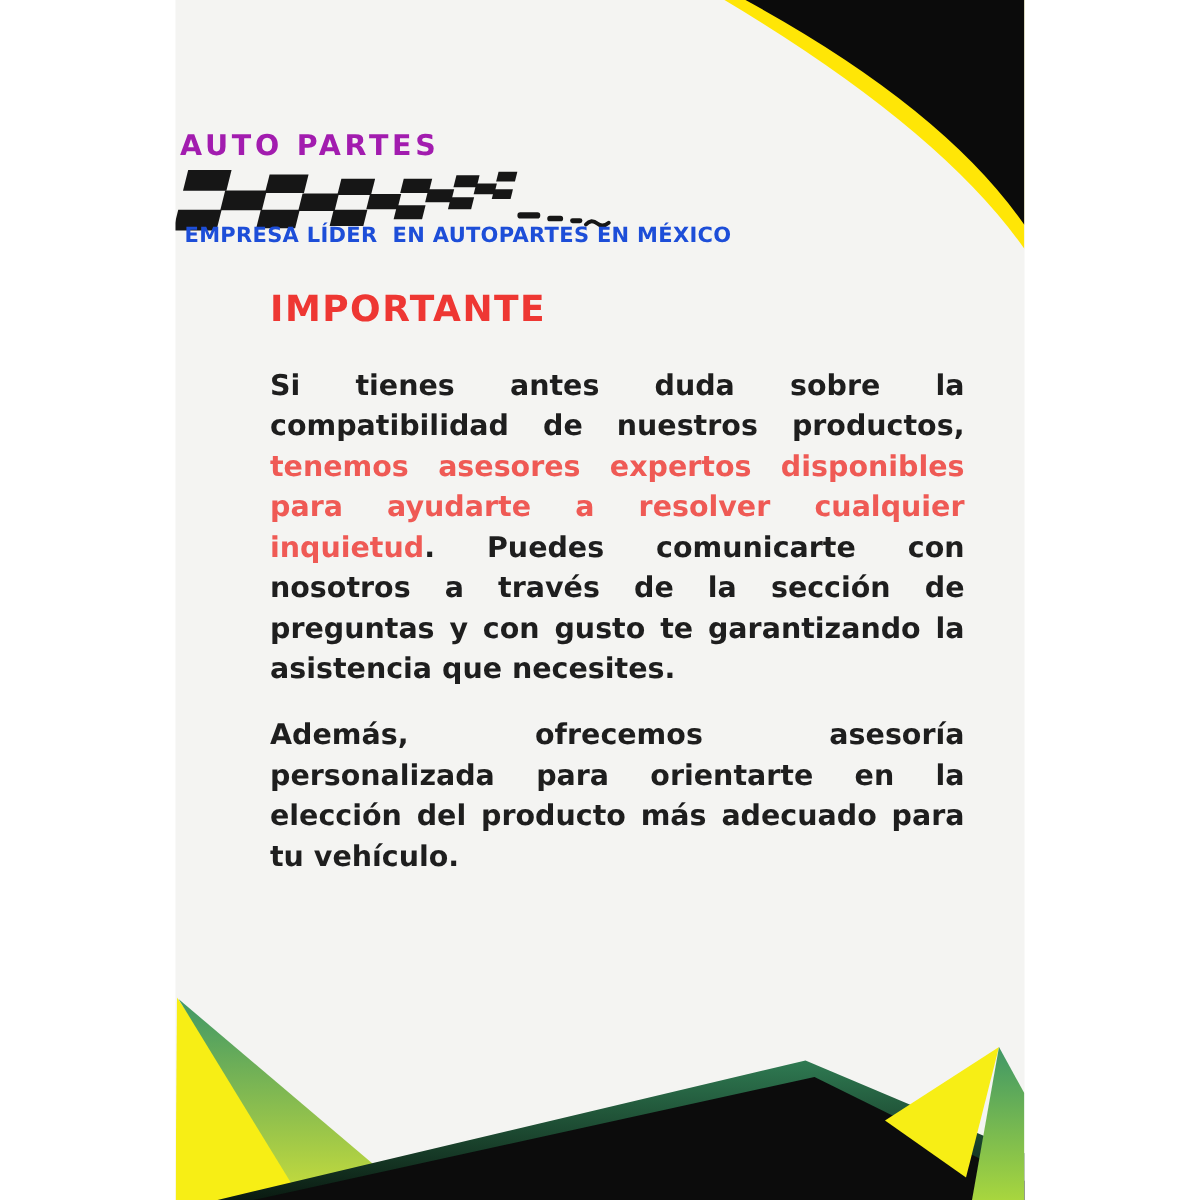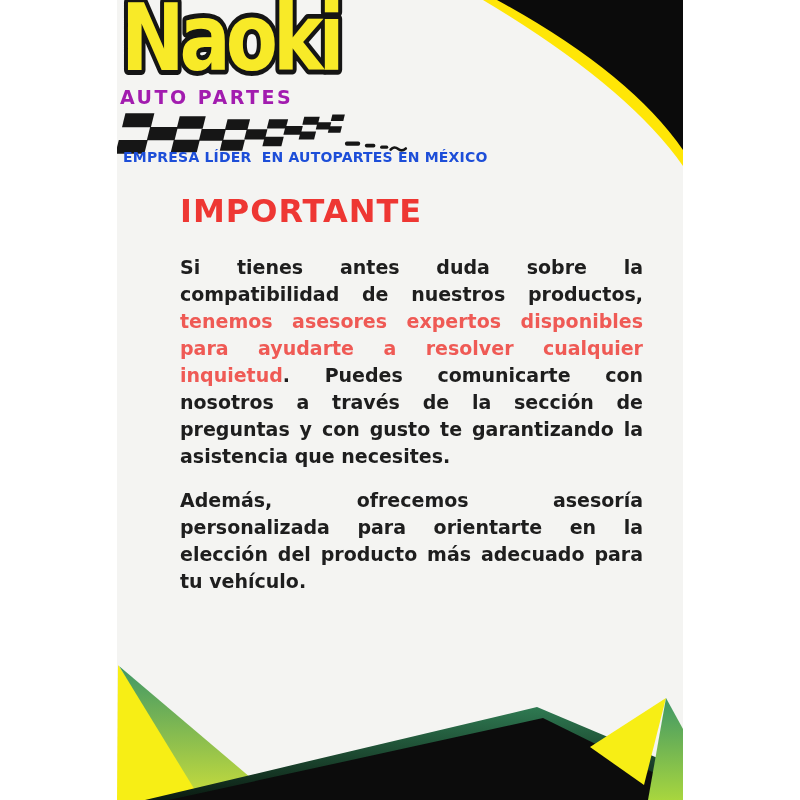--- a/index.html
+++ b/index.html
@@ -20,21 +20,21 @@
   }
   .flag-wrap{position:absolute;left:-2px;top:111px;width:296px;height:48px;}
   .brand-tagline{
     position:absolute;left:6px;top:149px;
     font-size:14px;font-weight:700;color:#1d4ed8;letter-spacing:0.2px;
     white-space:pre;
   }
   
   .content{position:absolute;left:63px;top:192px;width:463px;}
   .content h1{
-    margin:0 0 24px 0;font-size:32px;font-weight:800;letter-spacing:1px;
+    margin:0 0 24px 0;font-size:24px;font-weight:800;letter-spacing:1px;
     color:#ee3733;
   }
   .content p{
     margin:0 0 17px 0;font-size:19px;line-height:27px;font-weight:700;
     color:#1e1e1e;text-align:justify;
   }
   .content p .hl{color:#ef5a55;}
   
   .corner-tr{position:absolute;left:360px;top:0;width:206px;height:175px;}
   .bottom-decor{position:absolute;left:0;bottom:0;width:566px;height:150px;}
@@ -45,25 +45,20 @@
 
 <div class="poster">
 
   <div class="corner-tr">
     <svg width="206" height="175" viewBox="0 0 206 175">
       <path d="M 6,0 L 206,0 L 206,166 Q 150,86 6,0 Z" fill="#ffe606"></path>
       <path d="M 20,0 L 206,0 L 206,150 Q 152,72 20,0 Z" fill="#0b0b0b"></path>
     </svg>
   </div>
 
-  <div class="logo-wrap">
-    <svg width="300" height="96" viewBox="0 0 300 96">
-      <text x="4" y="57" font-family="DejaVu Sans, Liberation Sans, sans-serif" font-size="76" font-weight="bold" letter-spacing="-5" fill="#f8ea28" stroke="#151515" stroke-width="8" stroke-linejoin="round" paint-order="stroke" transform="scale(1,1.22)">Naoki</text>
-    </svg>
-  </div>
 
   <div class="brand-sub">AUTO PARTES</div>
 
   <div class="flag-wrap">
     <svg width="296" height="48" viewBox="0 0 252 41">
       <g id="flag-checks" transform="skewX(-14) translate(9,0)" fill="#161616">
           <rect x="0" y="2" width="24.7" height="11.833333333333334"></rect>
           <rect x="0" y="24.666666666666668" width="24.7" height="11.833333333333334"></rect>
           <rect x="24" y="13.700000000000001" width="23.7" height="11.200000000000001"></rect>
           <rect x="47" y="4.5" width="22.2" height="10.566666666666666"></rect>

